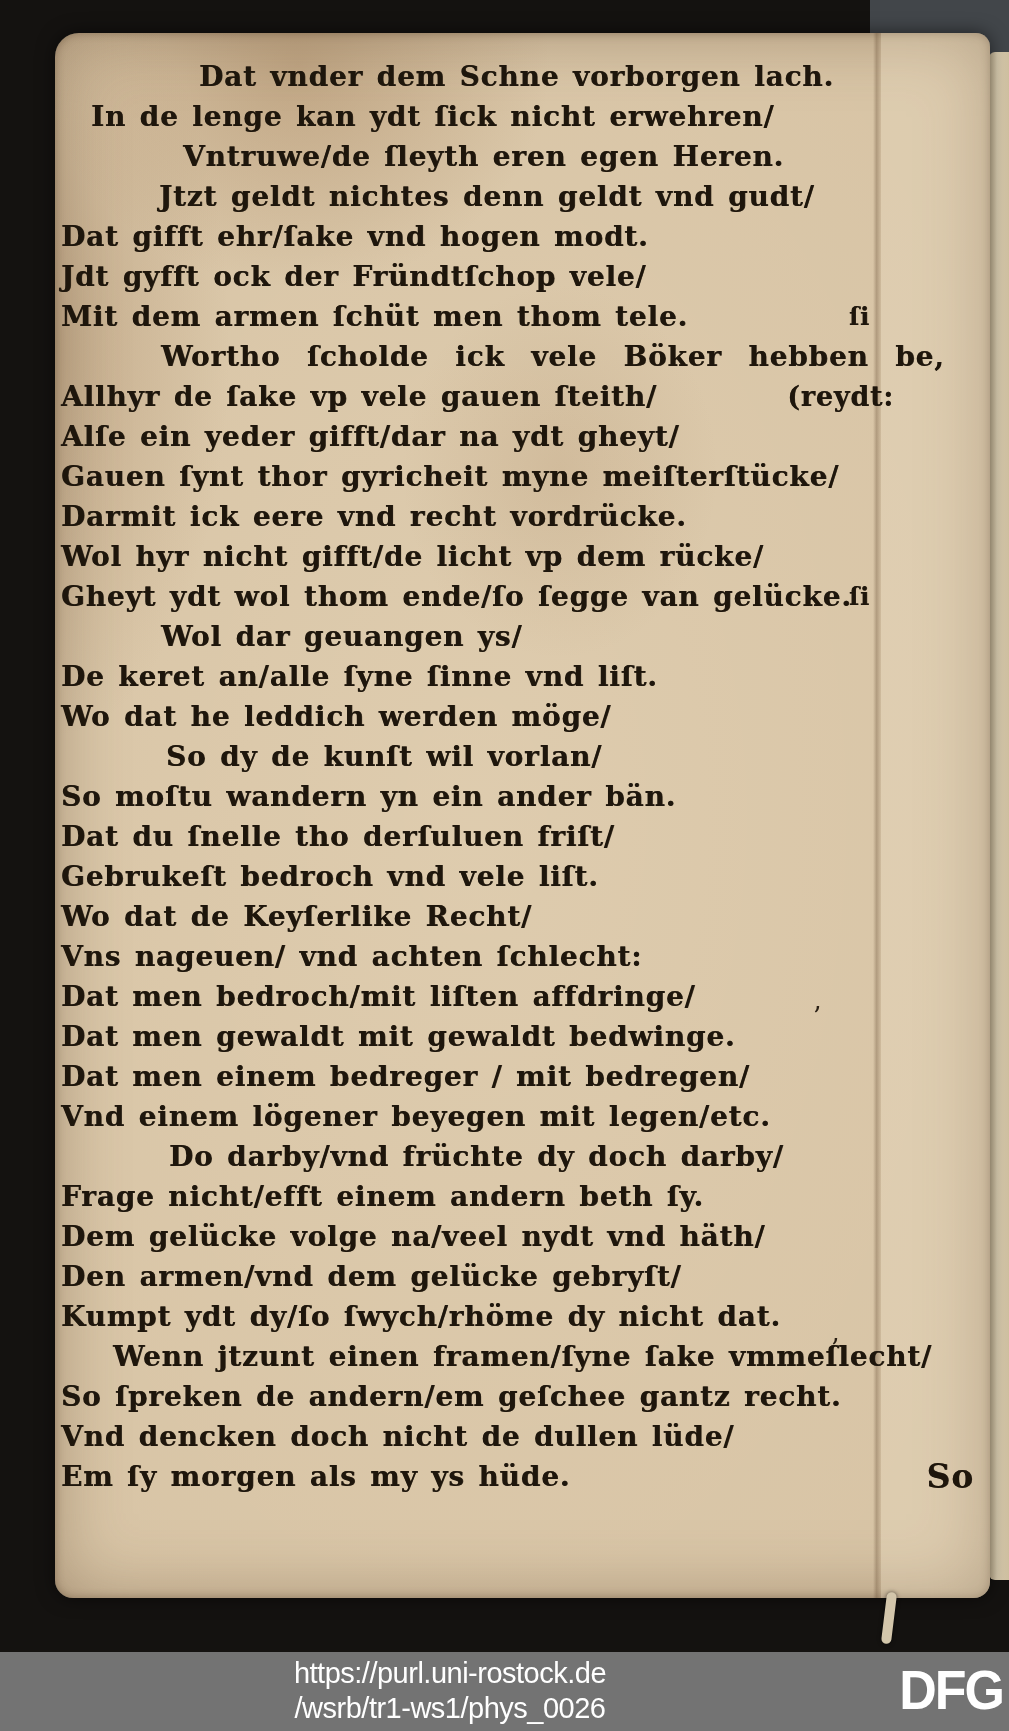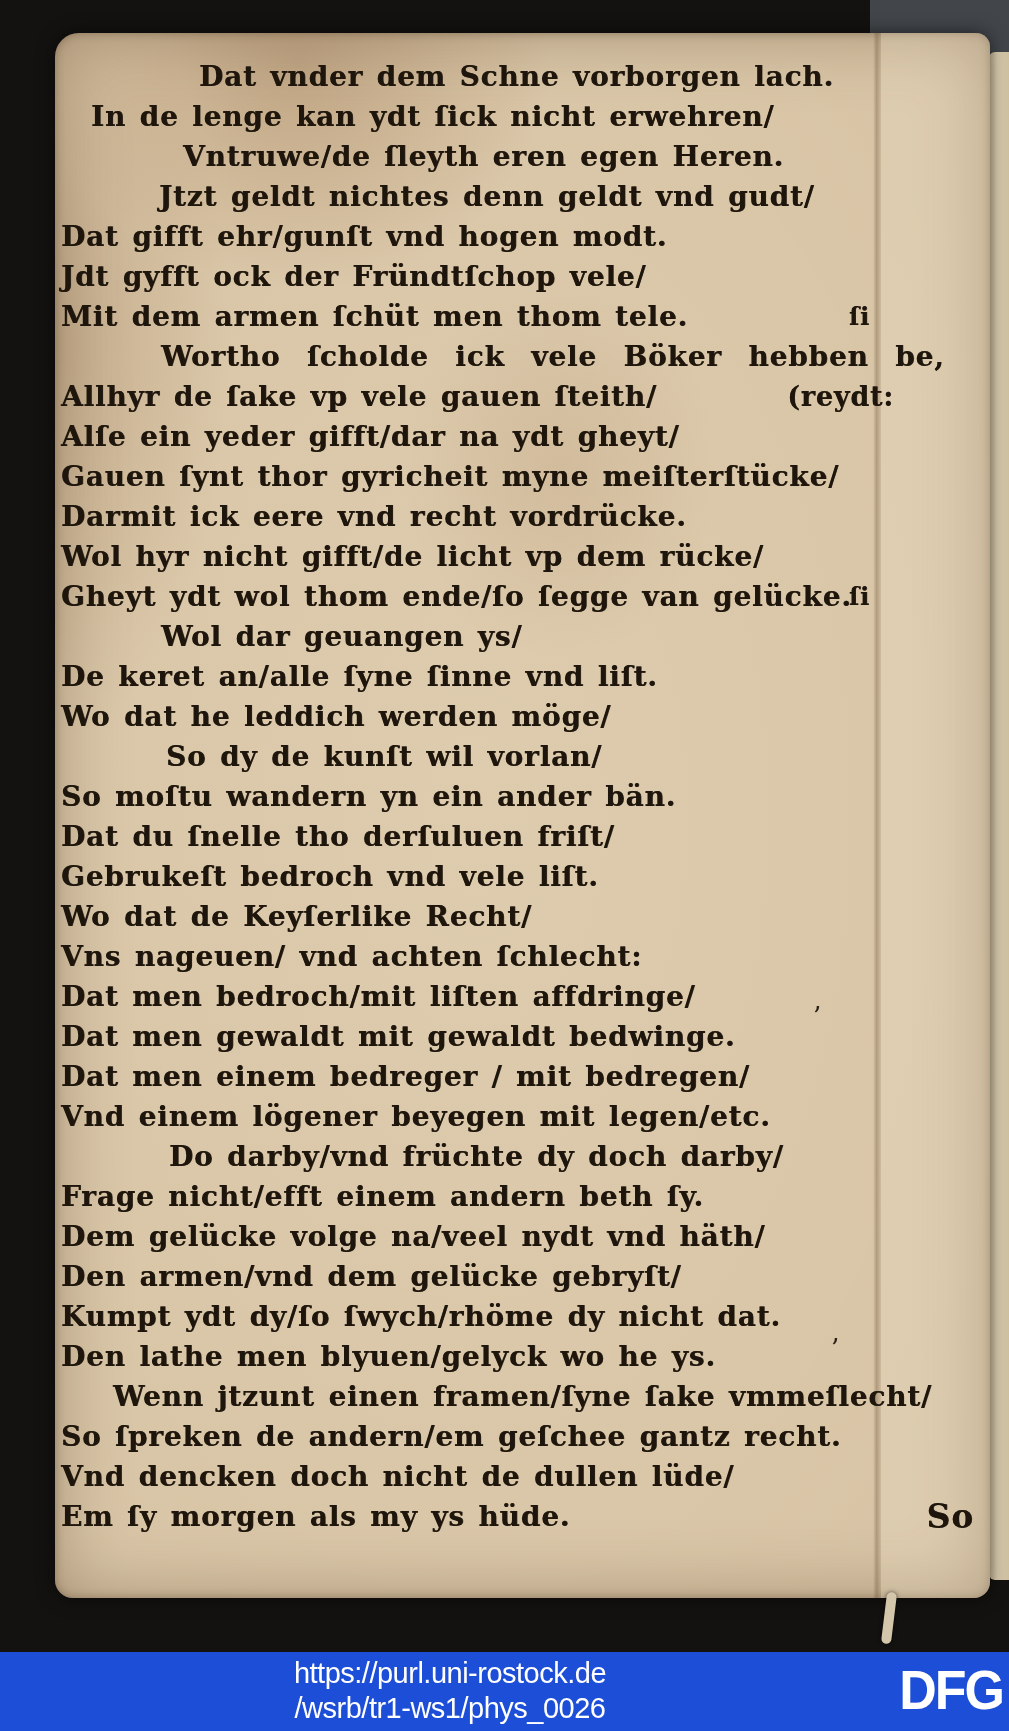--- a/index.html
+++ b/index.html
@@ -38,21 +38,21 @@
   .note-si{right:120px;}
   .note-reydt{right:96px;font-size:27px;}
   .note-catchword{right:16px;font-size:33px;}
   .speck{position:absolute;color:#2a2015;font-size:26px;}
   .speck1{left:758px;top:968px;}
   .speck2{left:776px;top:1300px;}
   
   .ribbon{position:absolute;left:884px;top:1592px;width:10px;height:52px;background:#d3c6ab;
           border-radius:5px;transform:rotate(7deg);box-shadow:0 0 4px rgba(0,0,0,0.6);}
   
-  .footer{position:absolute;left:0;top:1652px;width:1009px;height:79px;background:#1d4ed8;}
+  .footer{position:absolute;left:0;top:1652px;width:1009px;height:79px;background:#737373;}
   .footer-url{position:absolute;left:60px;top:4px;width:780px;text-align:center;color:#ffffff;
               font-family:"Liberation Sans",sans-serif;font-size:29px;line-height:35px;letter-spacing:-0.5px;}
   .dfg-logo{position:absolute;right:6px;top:8px;color:#ffffff;font-family:"Liberation Sans",sans-serif;
             font-size:52px;font-weight:bold;letter-spacing:-2px;transform:scaleY(1.05);}
 </style>
 </head>
 <body>
 
 <div class="stage">
 
@@ -63,21 +63,21 @@
     <div class="crease"></div>
     <div class="edge-zone"></div>
     <div class="speck speck1">’</div>
     <div class="speck speck2">’</div>
 
     <div class="textblock">
       <div class="line ind138"><span>Dat vnder dem Schne vorborgen lach.</span></div>
       <div class="line ind70"><span>In de lenge kan ydt ſick nicht erwehren/</span></div>
       <div class="line ind122"><span>Vntruwe/de ſleyth eren egen Heren.</span></div>
       <div class="line ind98"><span>Jtzt geldt nichtes  denn geldt vnd gudt/</span></div>
-      <div class="line"><span>Dat gifft ehr/gunſt vnd hogen modt.</span></div>
+      <div class="line"><span>Dat gifft ehr/ſake vnd hogen modt.</span></div>
       <div class="line"><span>Jdt gyfft ock der Fründtſchop vele/</span></div>
       <div class="line"><span>Mit dem armen ſchüt men thom tele.</span><span class="note note-si">ſi</span></div>
       <div class="line ind100 spread"><span>Wortho ſcholde ick vele Böker hebben be,</span></div>
       <div class="line"><span>Allhyr de ſake vp vele gauen ſteith/</span><span class="note note-reydt">(reydt:</span></div>
       <div class="line"><span>Alſe ein yeder gifft/dar na ydt gheyt/</span></div>
       <div class="line"><span>Gauen ſynt thor gyricheit myne meiſterſtücke/</span></div>
       <div class="line"><span>Darmit ick eere vnd recht vordrücke.</span></div>
       <div class="line"><span>Wol hyr nicht gifft/de licht vp dem rücke/</span></div>
       <div class="line"><span>Gheyt ydt wol thom ende/ſo ſegge van gelücke.</span><span class="note note-si">ſi</span></div>
       <div class="line ind100"><span>Wol dar geuangen ys/</span></div>
@@ -91,21 +91,20 @@
       <div class="line"><span>Vns nageuen/ vnd achten ſchlecht:</span></div>
       <div class="line"><span>Dat men bedroch/mit liſten affdringe/</span></div>
       <div class="line"><span>Dat men gewaldt mit gewaldt bedwinge.</span></div>
       <div class="line"><span>Dat men einem bedreger / mit bedregen/</span></div>
       <div class="line"><span>Vnd einem lögener beyegen mit legen/etc.</span></div>
       <div class="line ind108"><span>Do darby/vnd früchte dy doch darby/</span></div>
       <div class="line"><span>Frage nicht/efft einem andern beth ſy.</span></div>
       <div class="line"><span>Dem gelücke volge na/veel nydt vnd häth/</span></div>
       <div class="line"><span>Den armen/vnd dem gelücke gebryſt/</span></div>
       <div class="line"><span>Kumpt ydt dy/ſo ſwych/rhöme dy nicht dat.</span></div>
-      <div class="line"><span>Den lathe men blyuen/gelyck wo he ys.</span></div>
       <div class="line ind52"><span>Wenn jtzunt einen framen/ſyne ſake vmmeſlecht/</span></div>
       <div class="line"><span>So ſpreken de andern/em geſchee gantz recht.</span></div>
       <div class="line"><span>Vnd dencken doch nicht de dullen  lüde/</span></div>
       <div class="line"><span>Em ſy morgen als my ys hüde.</span><span class="note note-catchword">So</span></div>
     </div>
   </div>
 
   <div class="ribbon"></div>
 
   <div class="footer">

